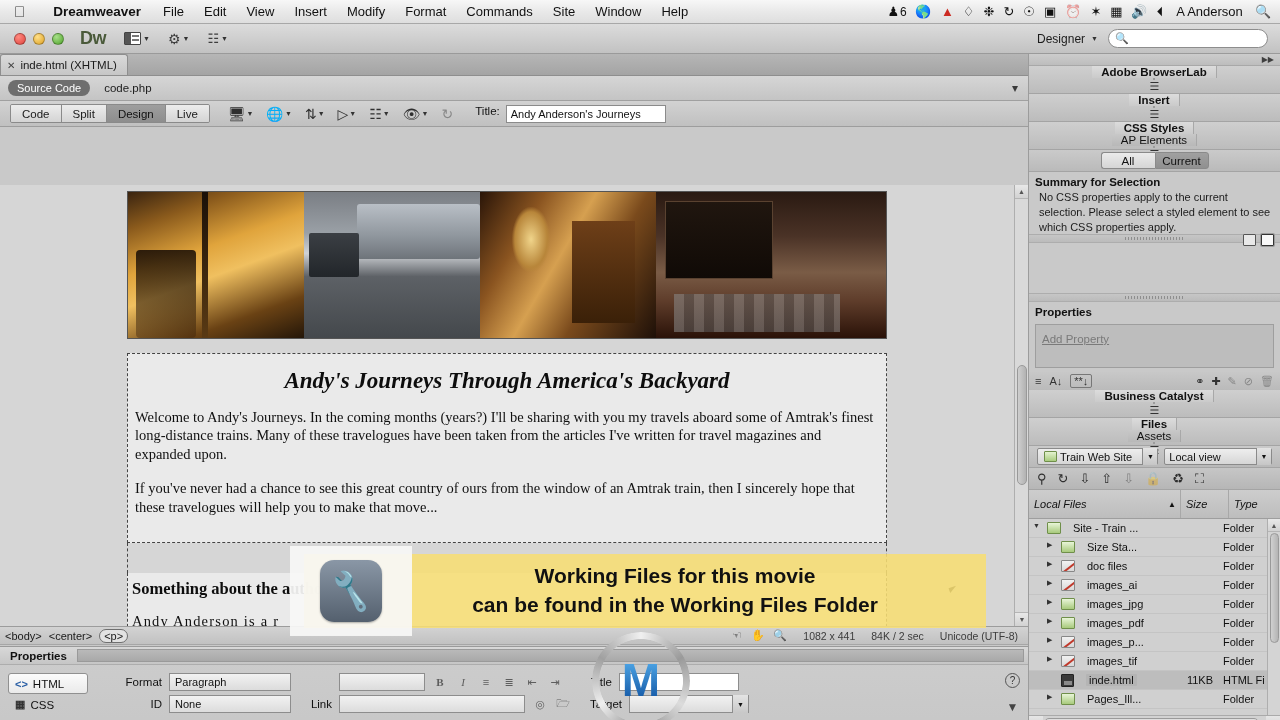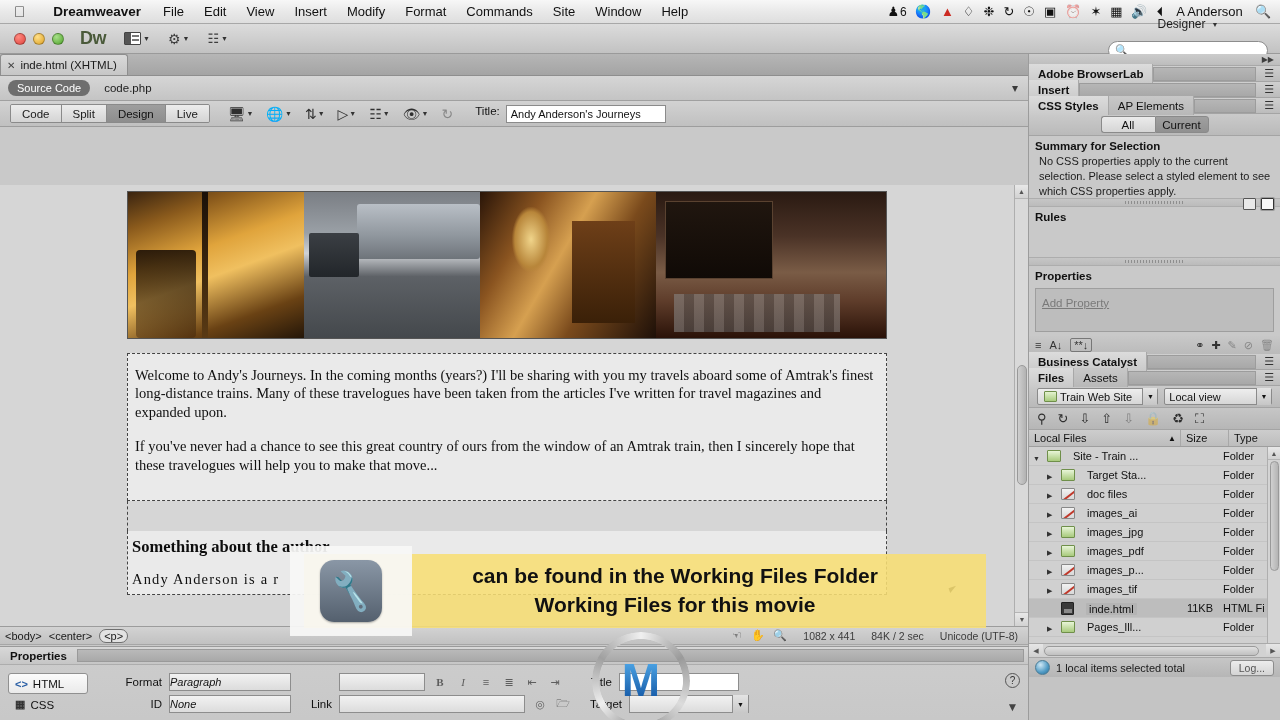--- a/index.html
+++ b/index.html
@@ -41,21 +41,21 @@
   .dwlogo { font-weight: bold; font-size: 18px; color: #4a5a3a; margin-left: 16px; letter-spacing: -0.5px; }
   .tb-icon-btn { margin-left: 18px; display: flex; align-items: center; gap: 2px; color: #333; }
   .sq-icon { width: 17px; height: 13px; border: 1.6px solid #444; border-radius: 1px;
              display: inline-block; position: relative; background: #fff; }
   .sq-icon:before { content:""; position:absolute; left:0; top:0; width:6px; height:100%; background:#555; }
   .sq-icon:after { content:""; position:absolute; left:7px; top:2px; right:1px; height:1.5px;
                    background:#777; box-shadow: 0 4px 0 #777; }
   .gear-ic { font-size: 14px; color: #3d3d3d; line-height: 1; }
   .tree-ic { font-size: 13px; color: #3d3d3d; }
   .caret { font-size: 7px; color: #333; }
-  .dwtitle-right { margin-left: auto; display: flex; align-items: center; gap: 10px; padding-right: 4px; flex-direction: column;}
+  .dwtitle-right { margin-left: auto; display: flex; align-items: center; gap: 10px; padding-right: 4px;}
   .designer-btn { font-size: 12px; color: #1c1c1c; display: flex; align-items: center; gap: 6px; }
   .mac-search {
     width: 160px; height: 19px; border-radius: 10px; border: 1px solid #8d8d8d;
     background: #fff; display: flex; align-items: center; padding: 0 6px; font-size: 11px; color: #888;
   }
 
   
   .docwin { position: absolute; top: 54px; left: 0; width: 1028px; height: 666px; background: #c9c9c9; }
 
   .tabstrip { height: 22px; background: linear-gradient(to bottom,#b6b6b6,#a4a4a4);
@@ -163,21 +163,21 @@
   .modecol { position: absolute; left: 8px; top: 8px; width: 80px; }
   .modebtn { display: flex; align-items: center; gap: 5px; font-size: 11.5px; color: #111;
              height: 21px; padding: 0 6px; border: 1px solid transparent; }
   .modebtn.active { background: linear-gradient(to bottom,#fbfbfb,#eaeaea); border: 1px solid #909090; border-radius: 3px; }
   .code-ic { color: #2a5fa5; font-weight: bold; font-size: 11px; }
   .row1 { position: absolute; left: 110px; top: 8px; display: flex; align-items: center; gap: 7px; }
   .row2 { position: absolute; left: 110px; top: 30px; display: flex; align-items: center; gap: 7px; }
   .fld-lab { font-size: 11.5px; color: #111; text-align: right; }
   .select {
     height: 18px; background: linear-gradient(to bottom,#f2f2f2,#dcdcdc); border: 1px solid #8d8d8d;
-    display: flex; align-items: center; font-size: 11px; color: #111; position: relative; font-style: italic;
+    display: flex; align-items: center; font-size: 11px; color: #111; padding-left: 5px; position: relative;
   }
   .select .arw { position: absolute; right: 0; top: -1px; bottom: -1px; width: 16px;
                  background: linear-gradient(to bottom,#e4e4e4,#c8c8c8); border-left: 1px solid #8d8d8d;
                  display: flex; align-items: center; justify-content: center; font-size: 7px; }
   .textfield { height: 18px; background: #fff; border: 1px solid #8d8d8d; font-size: 11px; padding-left: 4px;
                display: flex; align-items: center; position: relative; }
   .fmt-ic { font-size: 11px; color: #5d5d5d; width: 16px; height: 16px;
             display: inline-flex; align-items: center; justify-content: center; }
   .fmt-b { font-weight: bold; font-family: "Liberation Serif", serif; }
   .fmt-i { font-style: italic; font-family: "Liberation Serif", serif; }
@@ -185,22 +185,22 @@
   .circ-q { width: 15px; height: 15px; border-radius: 50%; border: 1.4px solid #555; color: #333;
             font-size: 10px; display: flex; align-items: center; justify-content: center; }
 
   
   .dock { position: absolute; top: 54px; left: 1028px; width: 252px; height: 666px;
           background: #c4c4c4; border-left: 1px solid #9c9c9c; }
   .dock-collapse { height: 12px; background: linear-gradient(to bottom,#cccccc,#bdbdbd);
                    display: flex; justify-content: flex-end; align-items: center; padding-right: 6px;
                    font-size: 8px; color: #3f3f3f; border-bottom: 1px solid #a8a8a8; }
   .panel-header {
-    height: 16px; background: linear-gradient(to bottom,#cfcfcf,#bcbcbc);
-    border-bottom: 1px solid #a4a4a4; display: flex; align-items: center; padding-left: 0;
+    height: 28px; background: linear-gradient(to bottom,#cfcfcf,#bcbcbc);
+    border-bottom: 1px solid #a4a4a4; display: flex; align-items: center; padding-left: 0; flex-direction: column;
   }
   .ph-tab { font-size: 11.5px; font-weight: bold; color: #111; padding: 0 9px; height: 19px;
             display: flex; align-items: center; background: linear-gradient(to bottom,#dcdcdc,#cacaca);
             border-right: 1px solid #a8a8a8; }
   .ph-tab.inactive { background: linear-gradient(to bottom,#c8c8c8,#b8b8b8); font-weight: normal; }
   .ph-fill { flex: 1; height: 14px; margin-right: 2px;
              background: linear-gradient(to bottom,#b6b6b6,#a8a8a8); border: 1px solid #9c9c9c; }
   .ph-menu { font-size: 11px; color: #333; padding: 0 6px; }
   .allcur { height: 22px; display: flex; align-items: center; justify-content: center;
             background: linear-gradient(to bottom,#cacaca,#bababa); border-bottom: 1px solid #a4a4a4; }
@@ -234,27 +234,27 @@
            background: linear-gradient(to bottom,#eeeeee,#d6d6d6); display: flex; align-items: center;
            padding-left: 4px; position: relative; color: #111; }
   .combo .arw2 { position: absolute; right: 0; top: -1px; bottom: -1px; width: 15px;
                  border-left: 1px solid #8a8a8a; background: linear-gradient(to bottom,#e4e4e4,#c6c6c6);
                  display: flex; align-items: center; justify-content: center; font-size: 7px; }
   .folder-ic { width: 13px; height: 11px; border-radius: 1px; margin: 0 3px 0 2px; display:inline-block;
                background: linear-gradient(to bottom,#e4f2d0,#a9cc7e); border: 1px solid #6f8f4a; }
   .filetools { height: 22px; display: flex; align-items: center; gap: 11px; padding: 0 8px;
                background: linear-gradient(to bottom,#c6c6c6,#b6b6b6); border-bottom: 1px solid #a4a4a4;
                font-size: 13px; color: #2e2e2e; }
-  .colhead { height: 17px; display: flex; align-items: center; font-size: 11px; color: #111;
-             background: linear-gradient(to bottom,#cdcdcd,#bdbdbd); border-bottom: 1px solid #9e9e9e; }
+  .colhead { height: 29px; display: flex; align-items: center; font-size: 11px; color: #111;
+             background: linear-gradient(to bottom,#cdcdcd,#bdbdbd); border-bottom: 1px solid #9e9e9e; font-style: italic; }
   .colhead > div { padding-left: 5px; border-right: 1px solid #a8a8a8; height: 100%; display: flex; align-items: center; }
   .filelist { background: #d0d0d0; height: 196px; overflow: hidden; position: relative; }
   .frow { height: 19px; display: flex; align-items: center; font-size: 11px; color: #111;
           border-bottom: 1px solid #c4c4c4; }
-  .frow .nm { display: flex; align-items: flex-end; gap: 4px; width: 148px; }
+  .frow .nm { display: flex; align-items: flex-start; gap: 4px; width: 148px; }
   .frow .sz { width: 42px; text-align: right; padding-right: 6px; }
   .frow .tp { flex: 1; padding-left: 4px; }
   .tri { font-size: 7px; color: #333; width: 10px; display: inline-block; }
   .fold-green { width: 14px; height: 12px; border-radius: 1px; display: inline-block;
                 background: linear-gradient(to bottom,#e8f5d8,#a8ca7c); border: 1px solid #6f8f4a; }
   .fold-red { width: 14px; height: 12px; border-radius: 1px; display: inline-block; position: relative;
               background: linear-gradient(to bottom,#f2f2f2,#d8d8d8); border: 1px solid #888; overflow: hidden;}
   .fold-red:after { content:""; position:absolute; left:-2px; top:5px; width:20px; height:1.6px;
                     background:#c0392b; transform: rotate(-38deg); }
   .html-ic { width: 13px; height: 13px; display: inline-block; background: #3a3a3a;
@@ -415,20 +415,21 @@
       <div class="page">
         <div class="page-inner">
           <div class="photostrip">
             <div class="ph ph1"></div>
             <div class="ph ph2"></div>
             <div class="ph ph3"></div>
             <div class="ph ph4"></div>
           </div>
 
           <div class="contentbox">
+            <div class="pg-h1">Andy's Journeys Through America's Backyard</div>
             <div class="pg-p">Welcome to Andy's Journeys. In the coming months (years?) I'll be sharing with you my travels aboard some of Amtrak's finest long-distance trains. Many of these travelogues have been taken from the articles I've written for travel magazines and expanded upon.</div>
             <div class="pg-p">If you've never had a chance to see this great country of ours from the window of an Amtrak train, then I sincerely hope that these travelogues will help you to make that move...</div>
           </div>
           <div class="spacerbox"></div>
           <div class="authorbox">
             <div class="pg-h2">Something about the author</div>
             <div class="pg-p2">Andy Anderson is a r</div>
           </div>
         </div>
       </div>
@@ -543,21 +544,20 @@
 
     <div class="grip">
       <span class="grip-dots"></span>
       <span class="grip-icons">
         <span class="mini-ic"></span>
         <span class="mini-ic sel"></span>
       </span>
     </div>
 
     <div class="section" style="height:50px">
-      <div class="sec-title">Rules</div>
     </div>
 
     <div class="grip">
       <span class="grip-dots"></span>
     </div>
 
     <div class="section">
       <div class="sec-title">Properties</div>
       <div class="propbox">
         <span class="addprop">Add Property</span>
@@ -628,21 +628,21 @@
           <span class="fold-green"></span>
           <span style="padding-left:8px">Site - Train ...</span>
         </span>
         <span class="sz"></span>
         <span class="tp">Folder</span>
       </div>
       <div class="frow">
         <span class="nm" style="padding-left:18px">
           <span class="tri">▶</span>
           <span class="fold-green"></span>
-          <span style="padding-left:8px">Target Sta...</span>
+          <span style="padding-left:8px">Size Sta...</span>
         </span>
         <span class="sz"></span>
         <span class="tp">Folder</span>
       </div>
       <div class="frow">
         <span class="nm" style="padding-left:18px">
           <span class="tri">▶</span>
           <span class="fold-red"></span>
           <span style="padding-left:8px">doc files</span>
         </span>
@@ -726,22 +726,22 @@
 
     <div class="dockstatus">
       <span class="globe-ic"></span>
       <span>1 local items selected total</span>
       <span class="logbtn">Log...</span>
     </div>
   </div>
 
   <div class="overlay">
     <div class="ov-text">
+      <div>Working Files for this movie</div>
       <div>can be found in the Working Files Folder</div>
-      <div>Working Files for this movie</div>
     </div>
   </div>
   <div class="ov-icon-wrap">
     <div class="wrench-tile">
       <span class="wrench-glyph">🔧</span>
     </div>
   </div>
 
   <div class="watermark">
     <div class="wm-ring"></div>

